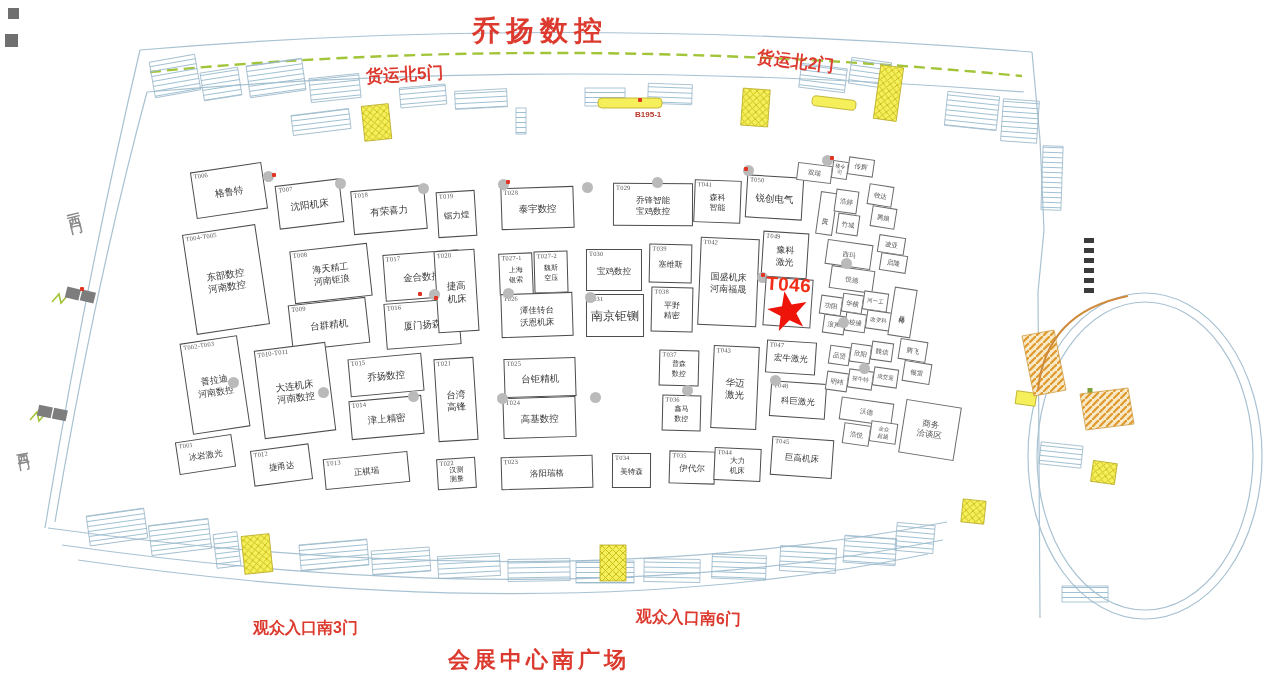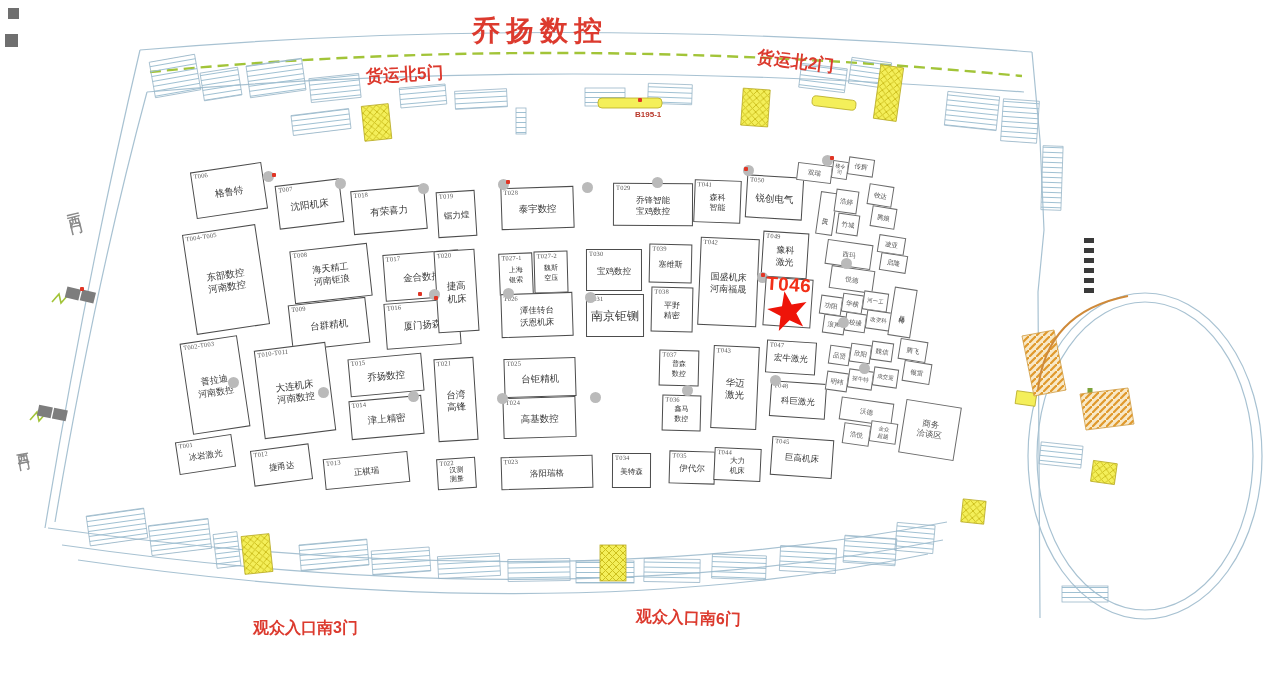--- a/index.html
+++ b/index.html
@@ -410,17 +410,18 @@
     <svg width="46" height="46" viewBox="0 0 46 46">
       <polygon points="19.4,2.3 26.7,15.4 41.5,13.1 31.3,24.2 38.1,37.6 24.5,31.3 13.8,41.9 15.6,26.9 2.2,20.1 17.0,17.2" fill="#EE1409"></polygon>
     </svg>
   </div>
 
   <div class="redlab" style="left:472px;top:12px;font-size:28px;letter-spacing:6px">乔扬数控</div>
   <div class="redlab" style="left:366px;top:63px;font-size:17px;transform:rotate(-3deg)">货运北5门</div>
   <div class="redlab" style="left:757px;top:50px;font-size:17px;transform:rotate(7deg)">货运北2门</div>
   <div class="redlab" style="left:253px;top:618px;font-size:16px">观众入口南3门</div>
   <div class="redlab" style="left:636px;top:608px;font-size:16px;transform:rotate(2deg)">观众入口南6门</div>
+  <div class="redlab" style="left:448px;top:645px;font-size:22px;letter-spacing:4px">会展中心南广场</div>
   <div class="graylab vlabel" style="left:62px;top:206px;font-size:13px;transform:rotate(-14deg)">西一门</div>
   <div class="graylab vlabel" style="left:12px;top:444px;font-size:12px;transform:rotate(-10deg)">西二门</div>
   <div class="zonecode" style="left: 629px; top: 110px; padding-left: 6px;">B195-1</div>
 
 </div>
 
 </body></html>

